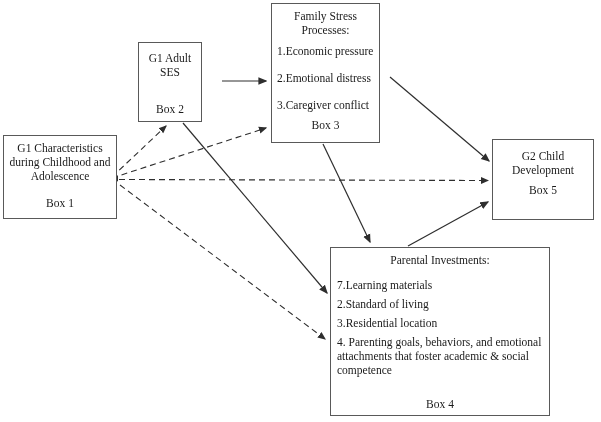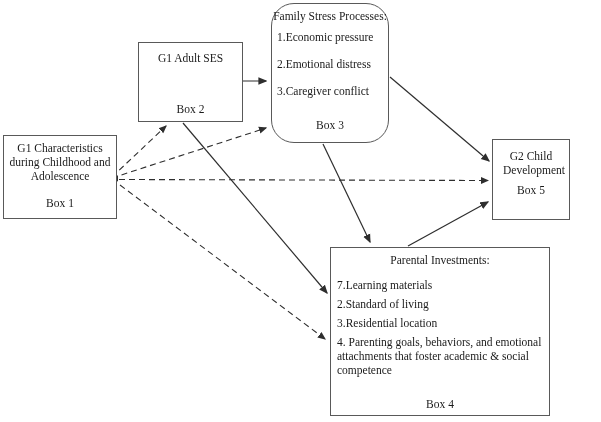--- a/index.html
+++ b/index.html
@@ -22,36 +22,36 @@
   }
   .box .title{text-align:center;}
   .box .heading{text-align:center;padding-top:5px;}
   .box .items{padding:0 5px;text-align:left;}
   .box .label{position:absolute;left:0;right:0;text-align:center;}
 
   .box1{left:3px;top:135px;width:114px;height:84px;}
   .box1 .title{padding:5px 2px 0 2px;}
   .box1 .label{bottom:8px;}
 
-  .box2{left:138px;top:42px;width:105px;height:80px;}
+  .box2{left:138px;top:42px;width:64px;height:80px;}
   .box2 .title{padding-top:8px;}
   .box2 .label{bottom:5px;}
 
-  .box3{left:271px;top:3px;width:118px;height:140px;border-radius:23px;}
+  .box3{left:271px;top:3px;width:109px;height:140px;}
   .box3 .item{margin-top:13px;}
   .box3 .item:first-child{margin-top:7px;}
   .box3 .label{bottom:10px;}
 
   .box4{left:330px;top:247px;width:220px;height:169px;}
   .box4 .items{padding:0 6px;}
   .box4 .item{margin-top:5px;}
   .box4 .item:first-child{margin-top:11px;}
   .box4 .label{bottom:4px;}
 
-  .box5{left:492px;top:139px;width:78px;height:81px;}
+  .box5{left:492px;top:139px;width:102px;height:81px;}
   .box5 .title{padding:9px 10px 0 10px;}
   .box5 .label{bottom:22px;}
 </style>
 </head>
 <body>
 
 <div class="canvas">
 
   <svg class="arrows" viewBox="0 0 601 422" xmlns="http://www.w3.org/2000/svg">
     <defs>

